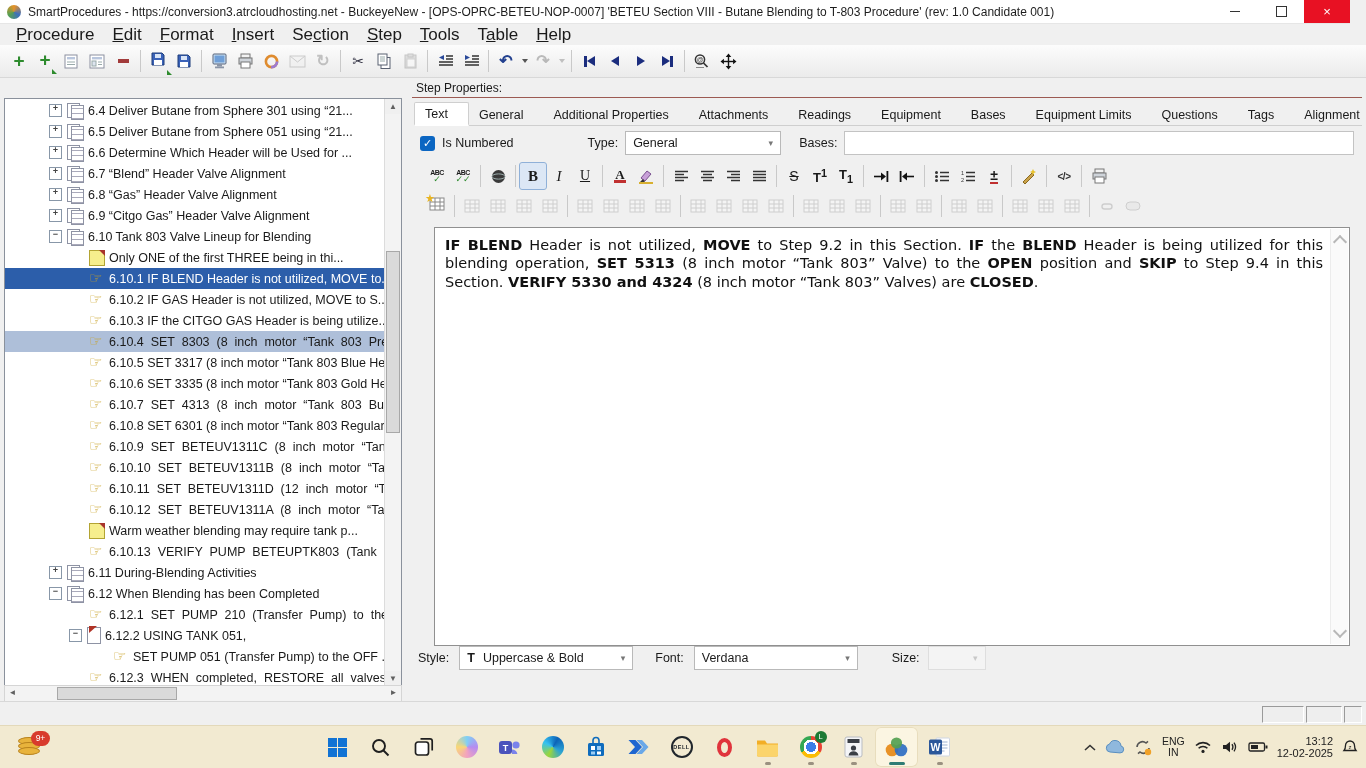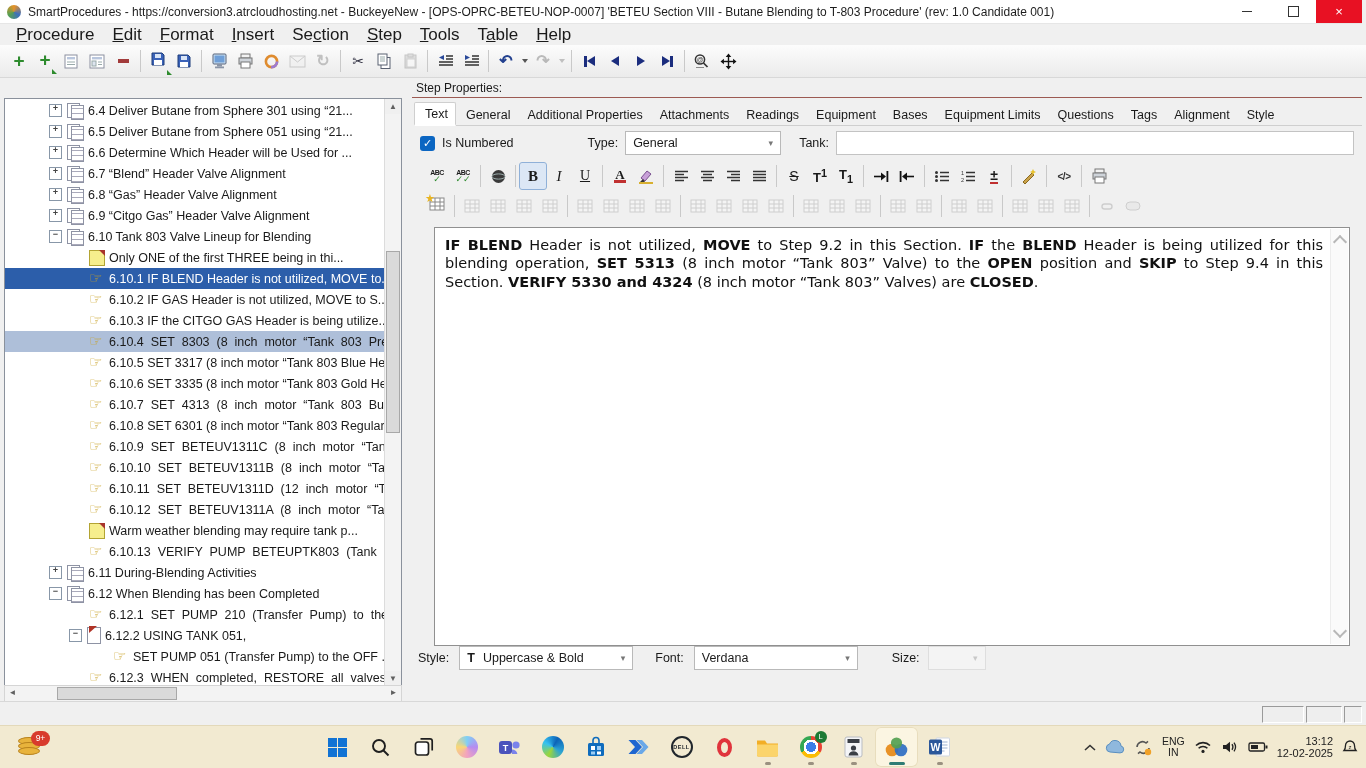--- a/index.html
+++ b/index.html
@@ -1,19 +1,19 @@
 <!DOCTYPE html>
 <html><head>
 <meta charset="utf-8">
 <style>
   html,body{margin:0;padding:0;background:#444;}
   .screen{position:relative;width:1366px;height:768px;background:#f0f0f0;overflow:hidden;
     font-family:"Liberation Sans",sans-serif;color:#1a1a1a;}
   
-  .titlebar{position:absolute;top:0;left:0;right:4px;height:23px;background:#ffffff;border-bottom:1px solid #e6e6e6;display:flex;align-items:center;}
+  .titlebar{position:absolute;top:0;left:0;right:16px;height:23px;background:#ffffff;border-bottom:1px solid #e6e6e6;display:flex;align-items:center;}
   .app-logo{width:14px;height:14px;margin:0 7px 0 7px;border-radius:50%;flex:none;
     background:conic-gradient(#e89227,#3c6fbe,#55a053,#e89227);}
   .title-text{font-size:12px;color:#1d1d1d;white-space:nowrap;}
   .win-btns{position:absolute;right:0;top:0;height:23px;display:flex;}
   .win-btn{width:46px;height:23px;display:flex;align-items:center;justify-content:center;}
   .glyph-min{width:10px;height:1px;background:#333;}
   .glyph-max{width:9px;height:9px;border:1px solid #333;}
   .win-close{background:#e81123;color:#fff;font-size:13px;}
   
   .menubar{position:absolute;top:24px;left:0;right:0;height:21px;background:#f0f0f0;display:flex;align-items:center;padding-left:7px;}
@@ -75,21 +75,21 @@
   .sbtn{position:absolute;left:0;width:16px;height:15px;display:flex;align-items:center;justify-content:center;font-size:8px;color:#606060;background:#f0f0f0;}
   .vthumb{position:absolute;left:1px;right:1px;top:152px;height:180px;background:#dadada;border:1px solid #a8a8a8;}
   .hscroll{position:absolute;left:0;right:0;bottom:0;height:15px;background:#f3f3f3;border:1px solid #d5d5d5;}
   .hthumb{position:absolute;top:1px;bottom:1px;left:52px;width:118px;background:#dadada;border:1px solid #a8a8a8;}
   .harrow{position:absolute;top:0;width:15px;height:13px;display:flex;align-items:center;justify-content:center;font-size:8px;color:#606060;}
   
   .right-panel{position:absolute;left:410px;top:79px;right:4px;bottom:66px;}
   .props-label{position:absolute;top:2px;left:6px;font-size:12px;}
   .props-rule{position:absolute;top:18px;left:2px;right:0;height:1px;background:#9c5a52;}
   .prop-tabs{position:absolute;top:23px;left:4px;right:0;height:23px;display:flex;align-items:flex-end;border-bottom:1px solid #cfcfcf;}
-  .prop-tab{font-size:12.5px;padding:4px 7px 3px 10px;color:#1a1a1a;white-space:nowrap;}
+  .prop-tab{font-size:12.5px;padding:4px 20px 3px 10px;color:#1a1a1a;white-space:nowrap;}
   .prop-tab.active{background:#fff;border:1px solid #cfcfcf;border-bottom:2px solid #fff;margin-bottom:-1px;border-radius:2px 2px 0 0;}
   .prop-row{position:absolute;top:52px;left:10px;right:8px;height:24px;display:flex;align-items:center;font-size:12.5px;gap:7px;}
   .checkbox{width:15px;height:15px;border-radius:3px;background:#0b66c2;color:#fff;font-size:11px;line-height:15px;text-align:center;flex:none;}
   .sel-box{height:22px;border:1px solid #b9b9b9;background:#fff;display:flex;align-items:center;padding:0 7px;position:relative;font-size:12.5px;}
   .sel-box .chev{margin-left:auto;color:#777;font-size:9px;padding-left:10px;}
   .txt-input{height:22px;border:1px solid #c3c3c3;background:#fff;flex:1;font:12.5px "Liberation Sans",sans-serif;padding:0 6px;}
   .fmt-bar{position:absolute;left:14px;right:8px;display:flex;align-items:center;}
   .bar1{top:84px;}
   .bar2{top:114px;}
   
@@ -384,21 +384,21 @@
     <div class="prop-row">
       <span class="checkbox">✓</span>
       <span>Is Numbered</span>
       <span style="width:60px;"></span>
       <span>Type:</span>
       <span class="sel-box" style="width:140px;">
         <span>General</span>
         <span class="chev">▾</span>
       </span>
       <span style="width:4px;"></span>
-      <span>Tank:</span>
+      <span>Bases:</span>
       <input class="txt-input" value="" style="">
     </div>
 
     <div class="fmt-bar bar1" id="fmt-bar1">
         <span class="tb-btn">
           <span class="spell">
             <em>ABC</em>
             <i>✓</i>
           </span>
         </span>

